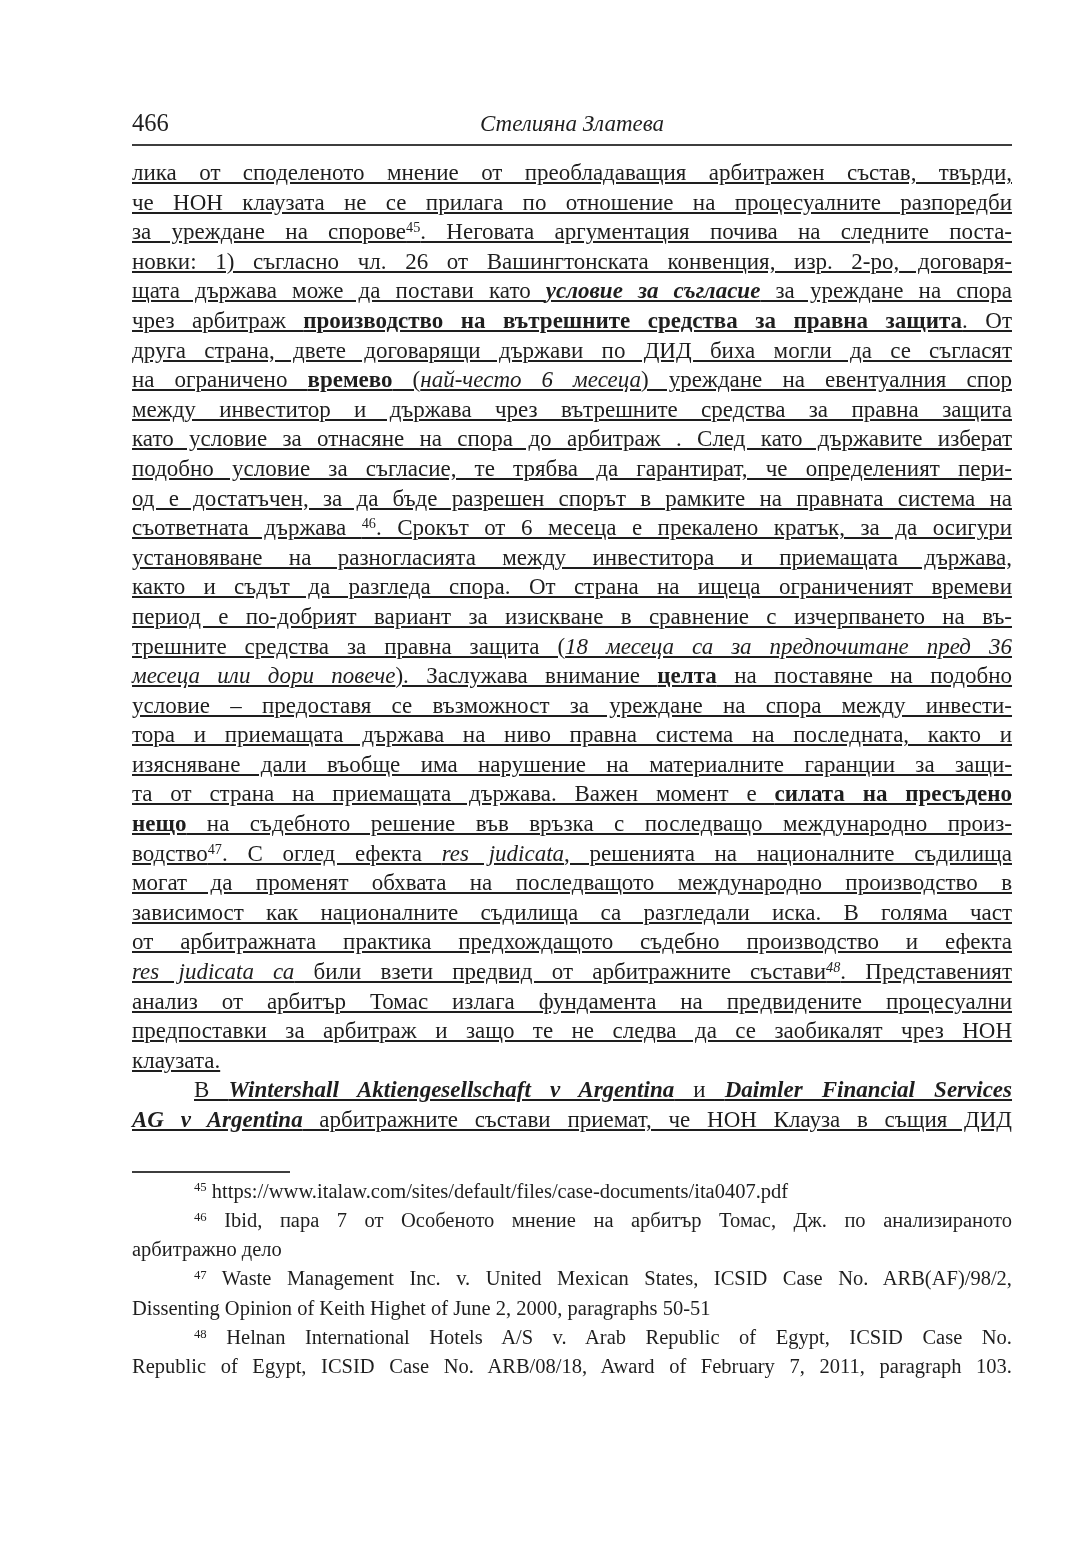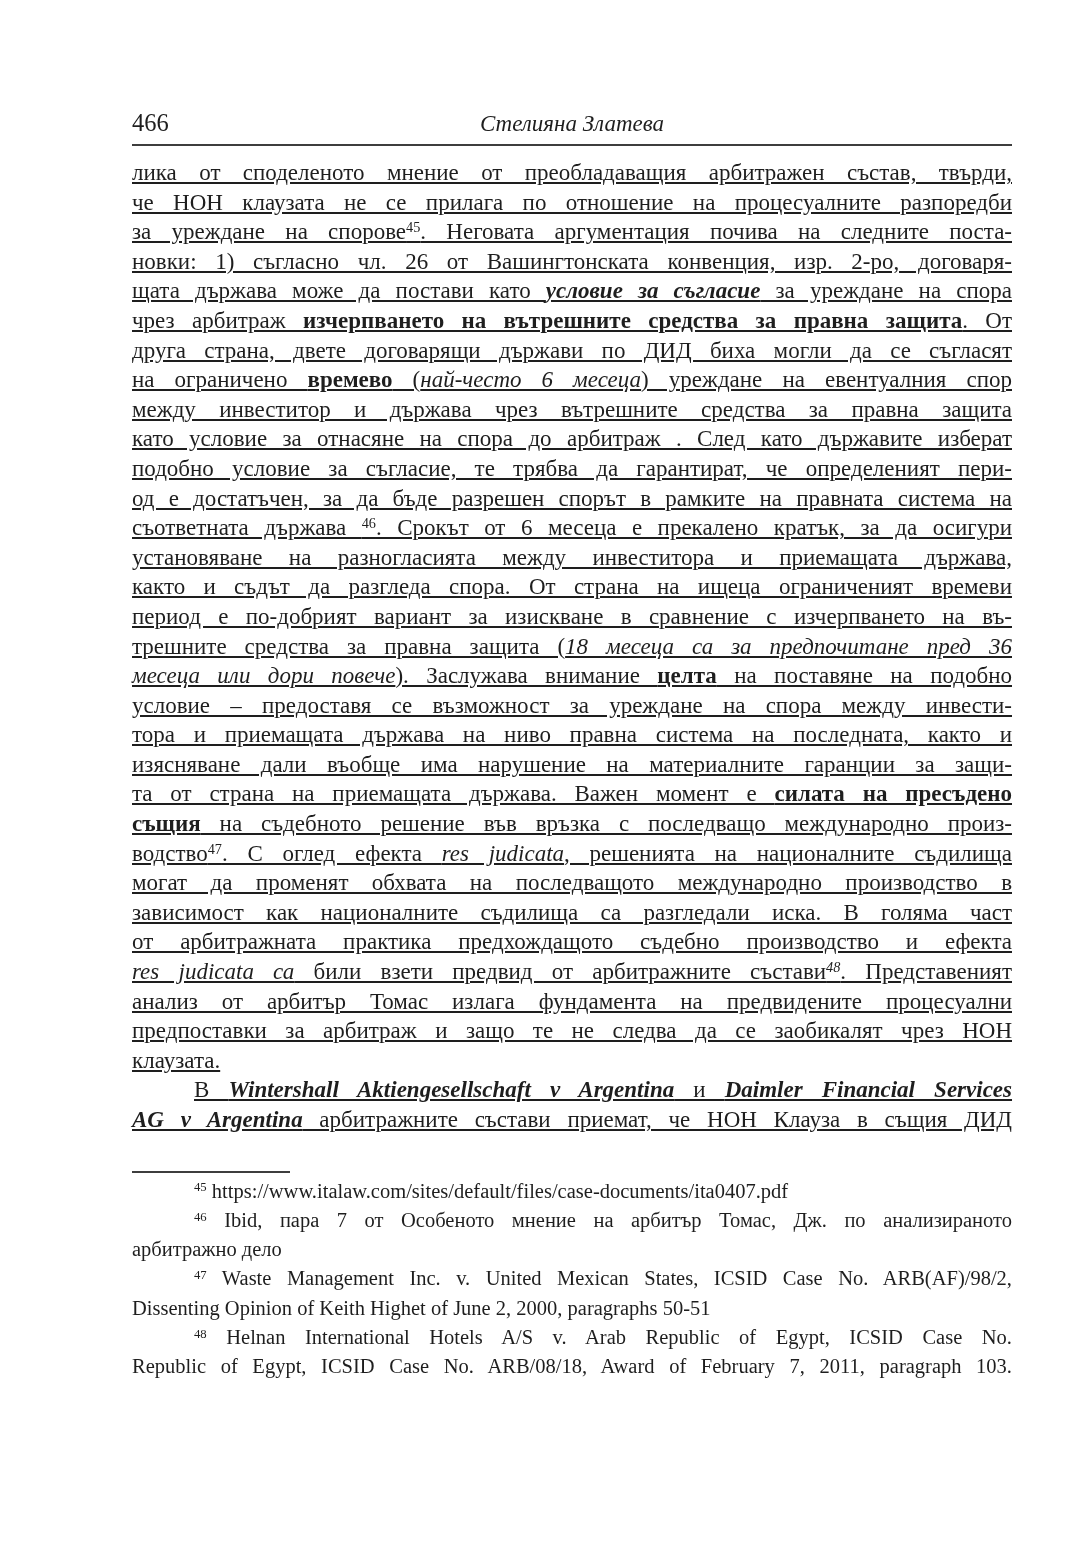--- a/index.html
+++ b/index.html
@@ -80,38 +80,38 @@
     </div>
     <div class="header-rule"></div>
 
     <div class="bodytext">
       <div class="para">
           <div class="tline"><span>лика от споделеното мнение от преобладаващия арбитражен състав, твърди,</span></div>
           <div class="tline"><span>че НОН клаузата не се прилага по отношение на процесуалните разпоредби</span></div>
           <div class="tline"><span>за уреждане на спорове</span><span class="sup">45</span><span>. Неговата аргументация почива на следните поста-</span></div>
           <div class="tline"><span>новки: 1) съгласно чл. 26 от Вашингтонската конвенция, изр. 2-ро, договаря-</span></div>
           <div class="tline"><span>щата държава може да постави като </span><span class="bi">условие за съгласие</span><span> за уреждане на спора</span></div>
-          <div class="tline"><span>чрез арбитраж </span><span class="b">изчерпването на вътрешните средства за правна защита</span><span>. От</span></div>
+          <div class="tline"><span>чрез арбитраж </span><span class="b">производство на вътрешните средства за правна защита</span><span>. От</span></div>
           <div class="tline"><span>друга страна, двете договарящи държави по ДИД биха могли да се съгласят</span></div>
           <div class="tline"><span>на ограничено </span><span class="b">времево</span><span> (</span><span class="i">най-често 6 месеца</span><span>) уреждане на евентуалния спор</span></div>
           <div class="tline"><span>между инвеститор и държава чрез вътрешните средства за правна защита</span></div>
           <div class="tline"><span>като условие за отнасяне на спора до арбитраж . След като държавите изберат</span></div>
           <div class="tline"><span>подобно условие за съгласие, те трябва да гарантират, че определеният пери-</span></div>
           <div class="tline"><span>од е достатъчен, за да бъде разрешен спорът в рамките на правната система на</span></div>
           <div class="tline"><span>съответната държава </span><span class="sup">46</span><span>. Срокът от 6 месеца е прекалено кратък, за да осигури</span></div>
           <div class="tline"><span>установяване на разногласията между инвеститора и приемащата държава,</span></div>
           <div class="tline"><span>както и съдът да разгледа спора. От страна на ищеца ограниченият времеви</span></div>
           <div class="tline"><span>период е по-добрият вариант за изискване в сравнение с изчерпването на въ-</span></div>
           <div class="tline"><span>трешните средства за правна защита (</span><span class="i">18 месеца са за предпочитане пред 36</span></div>
           <div class="tline"><span class="i">месеца или дори повече</span><span>). Заслужава внимание </span><span class="b">целта</span><span> на поставяне на подобно</span></div>
           <div class="tline"><span>условие – предоставя се възможност за уреждане на спора между инвести-</span></div>
           <div class="tline"><span>тора и приемащата държава на ниво правна система на последната, както и</span></div>
           <div class="tline"><span>изясняване дали въобще има нарушение на материалните гаранции за защи-</span></div>
           <div class="tline"><span>та от страна на приемащата държава. Важен момент е </span><span class="b">силата на пресъдено</span></div>
-          <div class="tline"><span class="b">същия</span><span> на съдебното решение във връзка с последващо международно произ-</span></div>
+          <div class="tline"><span class="b">нещо</span><span> на съдебното решение във връзка с последващо международно произ-</span></div>
           <div class="tline"><span>водство</span><span class="sup">47</span><span>. С оглед ефекта </span><span class="i">res judicata</span><span>, решенията на националните съдилища</span></div>
           <div class="tline"><span>могат да променят обхвата на последващото международно производство в</span></div>
           <div class="tline"><span>зависимост как националните съдилища са разгледали иска. В голяма част</span></div>
           <div class="tline"><span>от арбитражната практика предхождащото съдебно производство и ефекта</span></div>
           <div class="tline"><span class="i">res judicata са</span><span> били взети предвид от арбитражните състави</span><span class="supi">48</span><span>. Представеният</span></div>
           <div class="tline"><span>анализ от арбитър Томас излага фундамента на предвидените процесуални</span></div>
           <div class="tline"><span>предпоставки за арбитраж и защо те не следва да се заобикалят чрез НОН</span></div>
           <div class="tline left"><span>клаузата.</span></div>
         </div>
       <div class="para">

